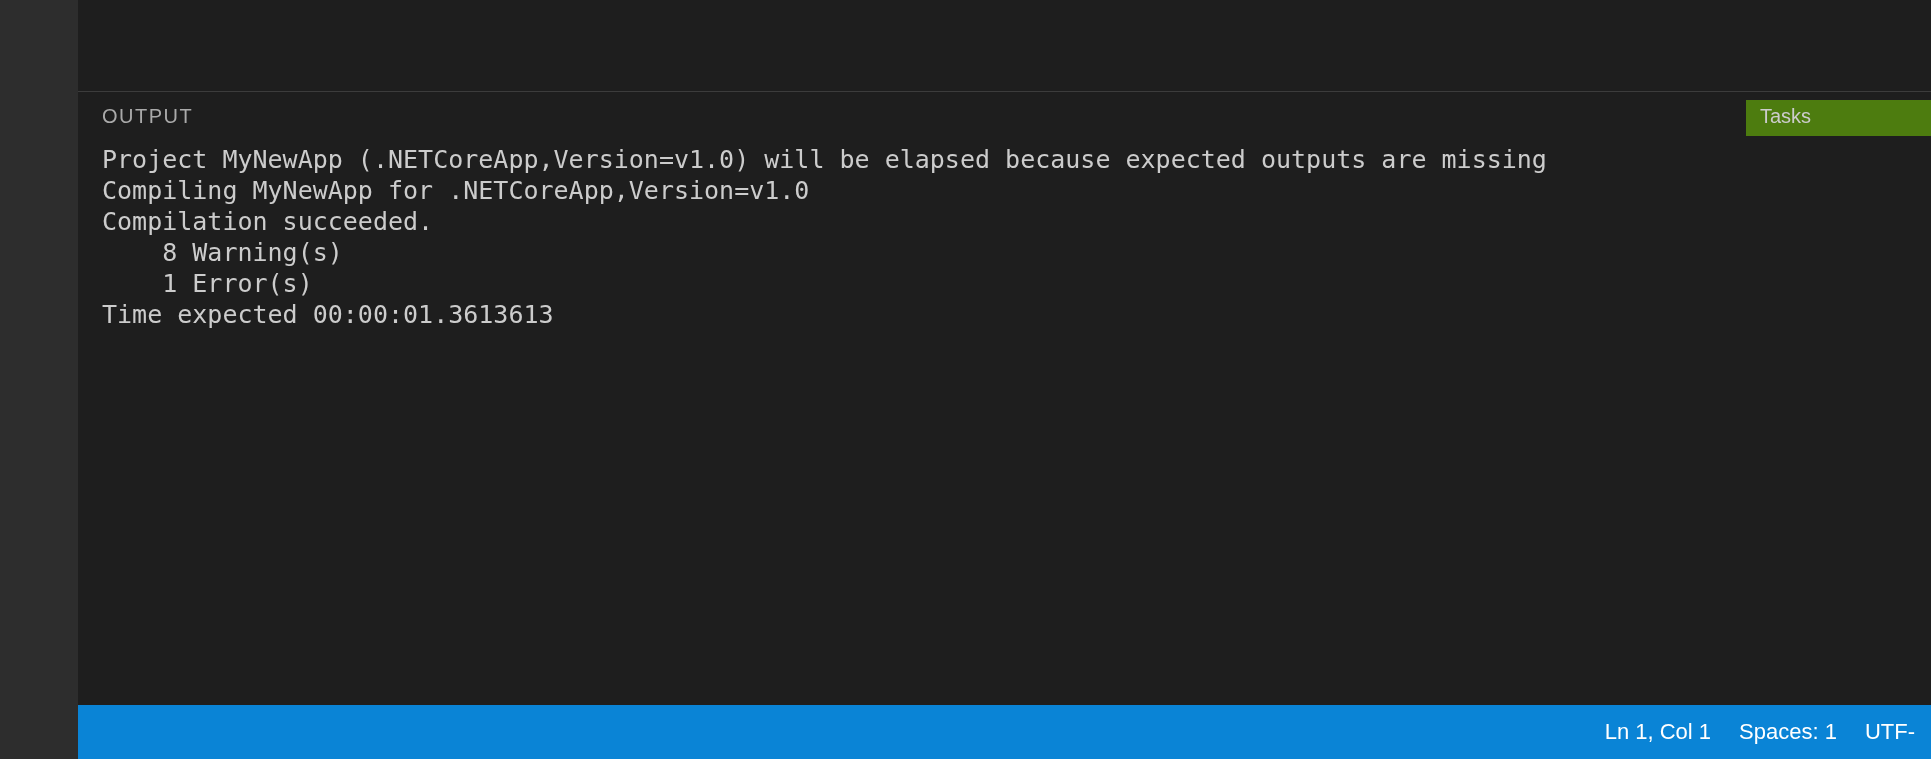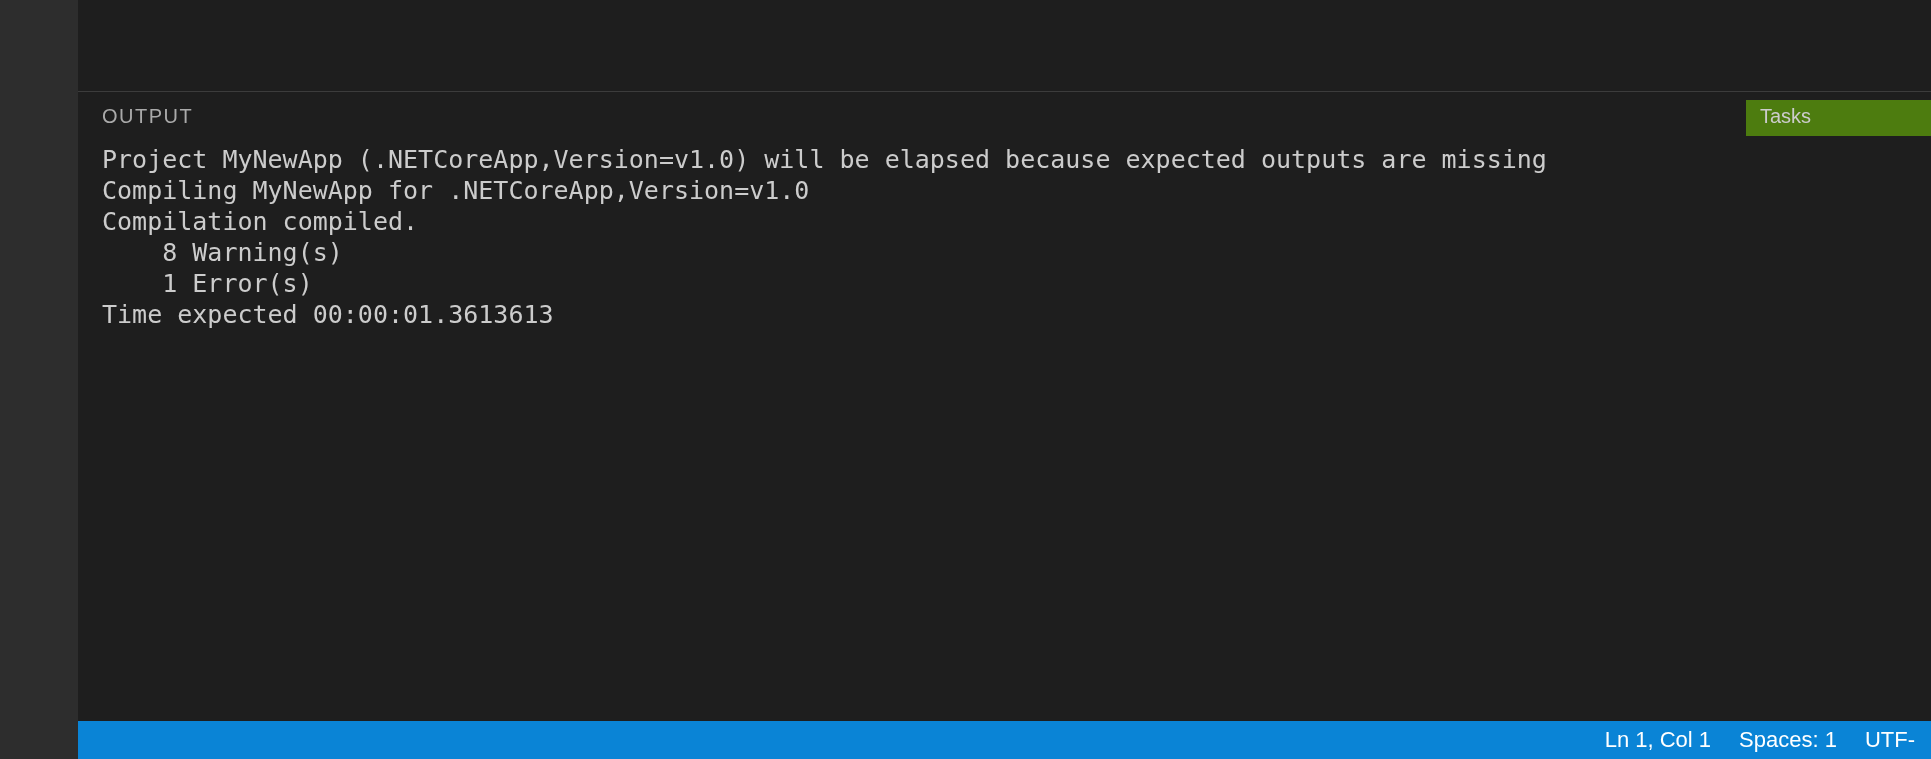--- a/index.html
+++ b/index.html
@@ -77,21 +77,21 @@
     min-height: 0;
   }
   .output-body pre {
     font-family: "Consolas", "Menlo", monospace;
     font-size: 25px;
     line-height: 31px;
     color: #cccccc;
     white-space: pre;
   }
   .status-bar {
-    height: 38px;
+    height: 54px;
     background: #0a84d6;
     color: #ffffff;
     display: flex;
     align-items: center;
     font-size: 22px;
     padding: 0 12px;
   }
   .status-left { flex: 1 1 auto; }
   .status-right {
     display: flex;
@@ -115,21 +115,21 @@
       <div class="panel-header">
         <div class="panel-tab">OUTPUT</div>
         <div class="panel-right">
           <div class="channel-select">Tasks</div>
         </div>
       </div>
 
       <div class="output-body">
         <pre><span>Project MyNewApp (.NETCoreApp,Version=v1.0) will be elapsed because expected outputs are missing</span>
 <span>Compiling MyNewApp for .NETCoreApp,Version=v1.0</span>
-<span>Compilation compiled.</span>
+<span>Compilation succeeded.</span>
 <span>    8 Warning(s)</span>
 <span>    1 Error(s)</span>
 <span>Time expected 00:00:01.3613613</span></pre>
       </div>
     </div>
 
     <div class="status-bar">
       <div class="status-left"></div>
       <div class="status-right">
         <span class="status-item">Ln 1, Col 1</span>

